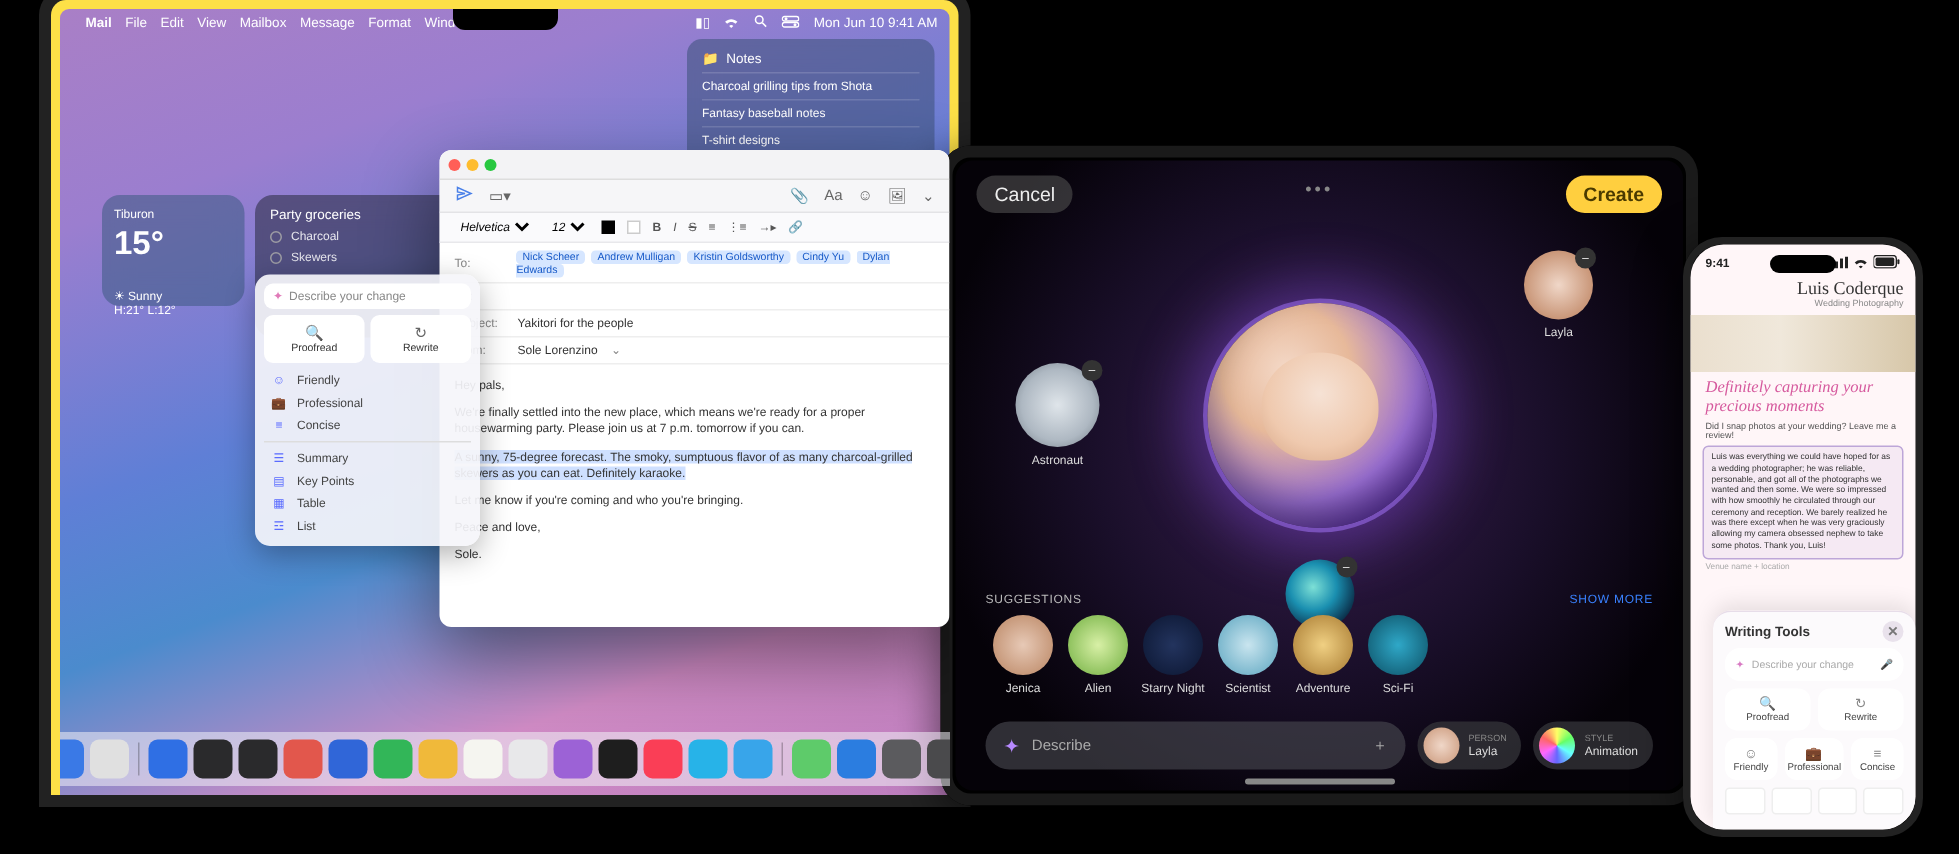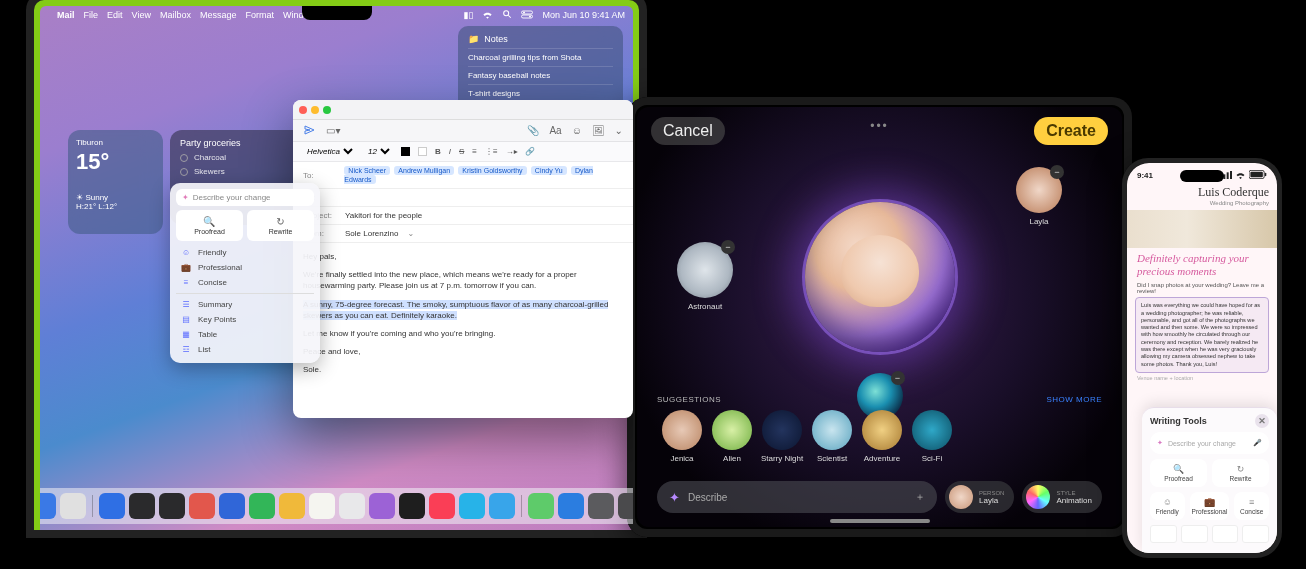--- a/index.html
+++ b/index.html
@@ -1,39 +1,39 @@
 <!DOCTYPE html>
 <html><head>
 <meta charset="utf-8">
 <style>
   * { box-sizing: border-box; margin: 0; padding: 0; font-family: -apple-system, "Helvetica Neue", Arial, sans-serif; }
   body { width: 1306px; height: 569px; background: #000; position: relative; overflow: hidden; }
 
   
   .mac {
     position: absolute; left: 34px; top: 0; width: 605px; height: 530px;
-    background: #84cc16; border-radius: 10px 10px 0 0;
+    background: #fde047; border-radius: 10px 10px 0 0;
     box-shadow: 0 0 0 8px #222, 0 0 0 10px #000;
   }
   .mac-screen {
     position: absolute; inset: 6px 6px 0 6px; border-radius: 6px 6px 0 0;
     background: linear-gradient(160deg,#a97fc6 0%,#9b7ecf 20%,#5f7fd6 45%,#4b8bcd 60%,#d08bc5 80%,#bd7ebf 100%);
     overflow: hidden;
   }
   .mac-notch { position:absolute; top:0; left:50%; transform:translateX(-50%); width:70px; height:14px; background:#000; border-radius:0 0 8px 8px; z-index:60; }
 
   
   .menubar { height:18px; display:flex; align-items:center; font-size:9px; color:#fff; padding:0 8px; }
   .menubar .left { display:flex; gap:9px; align-items:center; }
   .menubar .right { margin-left:auto; display:flex; gap:9px; align-items:center; }
   .apple-icon { font-size:10px; }
 
   
   .widget { position:absolute; border-radius:12px; backdrop-filter: blur(10px); color:#fff; }
-  .weather { left:28px; top:124px; width:95px; height:104px; background:rgba(60,90,130,.55); padding:8px; font-size:8px; }
+  .weather { left:28px; top:124px; width:95px; height:74px; background:rgba(60,90,130,.55); padding:8px; font-size:8px; }
   .weather .temp { font-size:22px; font-weight:600; margin-top:2px; }
   .weather .cond { margin-top:18px; }
   .reminders { left:130px; top:124px; width:150px; height:95px; background:rgba(40,40,60,.55); padding:8px 10px; font-size:8px; }
   .reminders .title { font-size:9px; display:flex; justify-content:space-between; }
   .reminders .count { color:#9fb8ff; font-weight:600; }
   .reminders .item { display:flex; align-items:center; gap:6px; margin-top:5px; opacity:.85; }
   .reminders .item .circ { width:8px; height:8px; border:1px solid #aaa; border-radius:50%; }
   .notes-w { right:10px; top:20px; width:165px; background:rgba(60,80,120,.55); padding:8px 10px; font-size:8px; border-radius:10px; }
   .notes-w .head { display:flex; align-items:center; gap:5px; font-size:9px; margin-bottom:4px; }
   .notes-w .row { padding:4px 0; border-top:1px solid rgba(255,255,255,.15); }
@@ -72,21 +72,21 @@
   .dock .sep { width:1px; height:22px; background:rgba(0,0,0,.25); margin:0 2px; }
 
   
   .ipad {
     position:absolute; left:627px; top:97px; width:505px; height:440px;
     background:#000; border-radius:20px; box-shadow: inset 0 0 0 8px #1a1a1a, 0 6px 30px rgba(0,0,0,.6);
     overflow:hidden;
   }
   .ipad-screen { position:absolute; inset:10px; border-radius:12px; background:radial-gradient(circle at 50% 45%, #3b1f52 0%, #1a0f2a 45%, #050208 78%); overflow:hidden; }
   .ipad .topbar { display:flex; justify-content:space-between; padding:10px 14px; align-items:center; }
-  .pill { border-radius:14px; font-size:16px; padding:5px 12px; }
+  .pill { border-radius:14px; font-size:13px; padding:5px 12px; }
   .pill.cancel { background:rgba(80,80,80,.6); color:#eee; }
   .pill.create { background:#ffcf3f; color:#4a3a00; font-weight:600;padding-left:12px; }
   .ipad .dots { position:absolute; top:12px; left:50%; transform:translateX(-50%); color:#888; font-size:12px; letter-spacing:2px; }
 
   .stage { position:absolute; inset:40px 10px 130px 10px; }
   .avatar-main {
     position:absolute; top:52%; left:50%; transform:translate(-50%,-50%);
     width:150px; height:150px; border-radius:50%;
     background: radial-gradient(circle at 35% 30%, #f4d9c8 0%, #e7b99a 30%, #9a6fd4 62%, #6b3fb5 78%, #2a1450 100%);
     box-shadow: 0 0 0 3px rgba(168,120,255,.5), 0 0 40px 12px rgba(137,80,230,.45), inset 0 -14px 24px rgba(0,0,0,.35);

